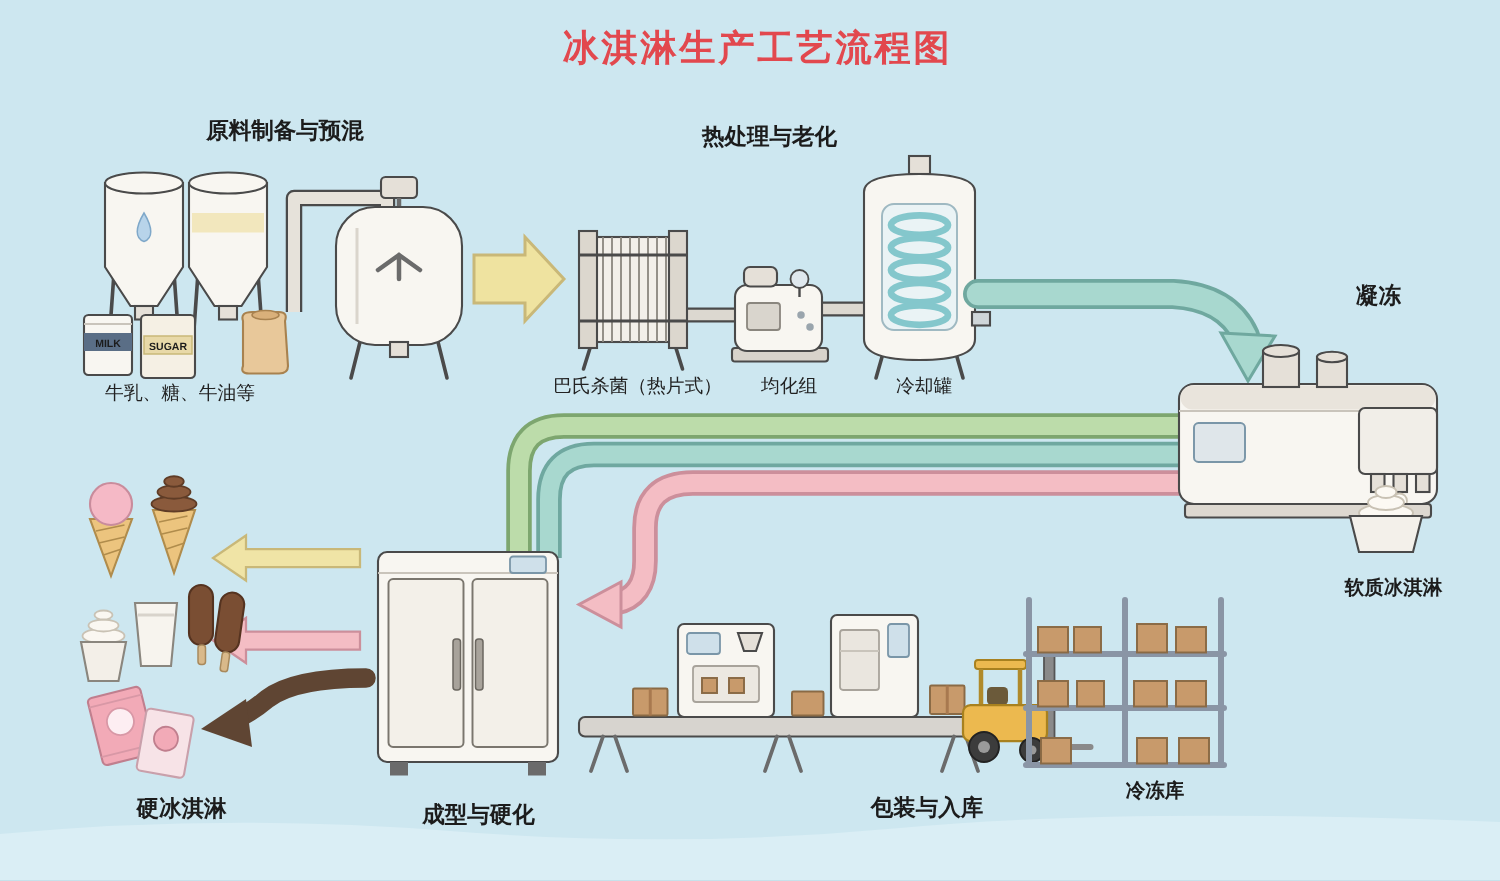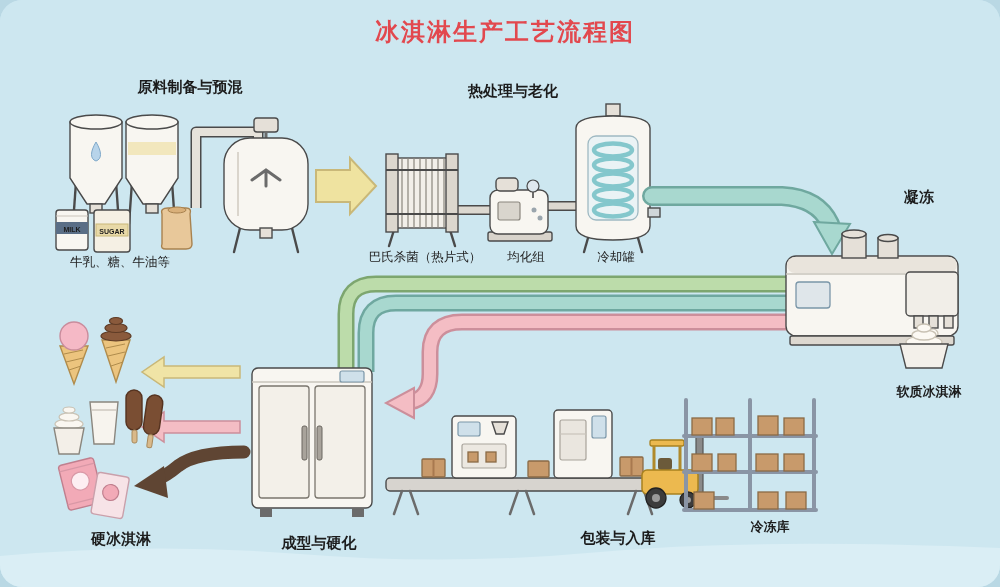--- a/index.html
+++ b/index.html
@@ -1,20 +1,19 @@
 <!DOCTYPE html>
 <html><head>
 <meta charset="utf-8">
 <style>
   html,body { margin:0; padding:0; background:#b9d8e4; }
   .canvas {
     position:relative; width:1000px; height:587px; margin:0 auto;
     background:#cde7f0; overflow:hidden;
     font-family:"Liberation Sans","DejaVu Sans",sans-serif;
-    border-radius:22px;
   }
   svg { display:block; }
   text {
     font-family:"Liberation Sans","DejaVu Sans",sans-serif;
     text-anchor:middle; fill:#1c1c1c;
   }
   text.title { font-size:24px; font-weight:bold; fill:#e2484e; letter-spacing:2px; }
   text.sec   { font-size:15px; font-weight:bold; }
   text.sec-sm{ font-size:13px; font-weight:bold; }
   text.eq    { font-size:12.5px; fill:#222; }

